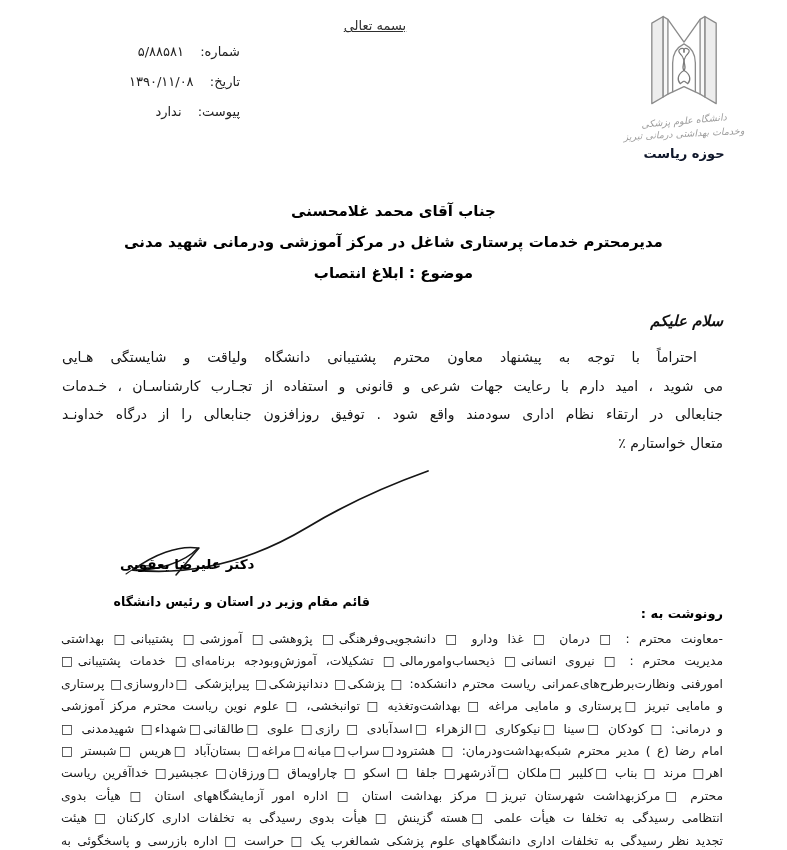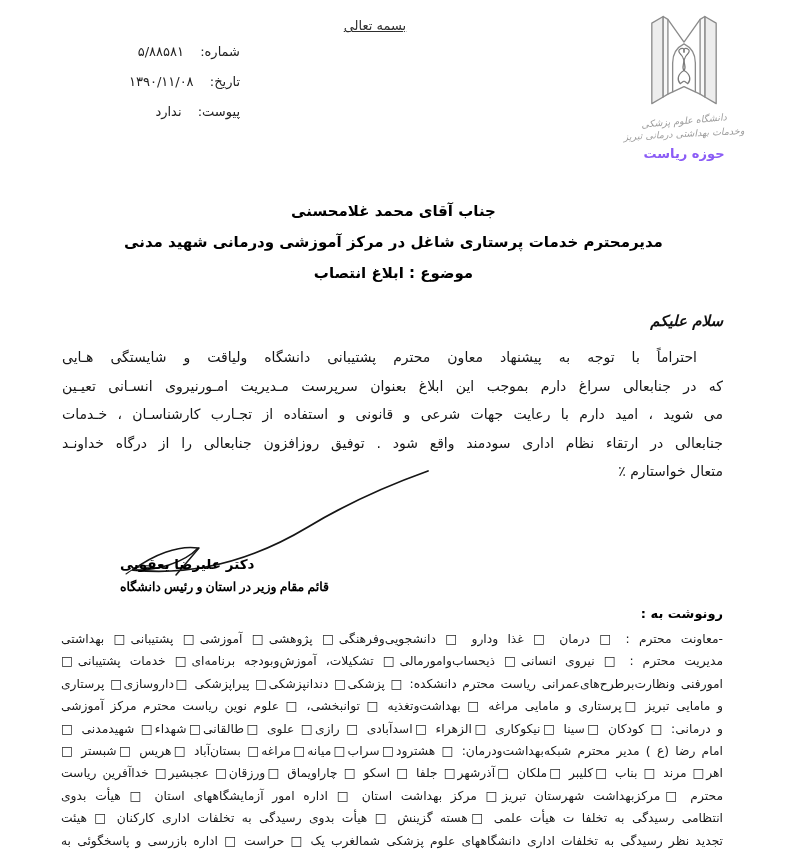--- a/index.html
+++ b/index.html
@@ -33,21 +33,21 @@
     position: absolute; top: 8px; left: 614px; width: 140px;
     text-align: center;
   }
   .emblem { display: block; margin: 0 auto; width: 78px; height: 106px; }
   .org-cal {
     color: #9d9d9d; font-size: 9.5px; font-style: italic;
     line-height: 13px; transform: rotate(-5deg); white-space: nowrap;
   }
   .org-cal.l2 { transform: rotate(-3deg); }
   .dept {
-    margin-top: 6px; font-weight: bold; font-size: 13px; color: #8b5cf6;
+    margin-top: 6px; font-weight: bold; font-size: 13px; color: #0f172a;
     letter-spacing: 1px;
   }
 
   
   .addressee {
     position: absolute; top: 196px; right: 64px; left: 64px;
     text-align: center; font-weight: bold; font-size: 15px;
     line-height: 31px; color: #000;
   }
 
@@ -66,21 +66,21 @@
   .body-text .first { text-indent: 26px; }
   .body-text .last { text-align: right; text-align-last: right; }
 
   
   .sig-mark { position: absolute; top: 464px; left: 118px; width: 318px; height: 114px; }
   .signer {
     position: absolute; top: 556px; left: 120px; width: 250px;
     text-align: left; font-weight: bold; color: #000;
   }
   .signer .name { font-size: 13.5px; }
-  .signer .title { font-size: 12.5px; margin-top: 7px; white-space: nowrap; font-family: Liberation Serif, serif; }
+  .signer .title { font-size: 12.5px; margin-top: 22px; white-space: nowrap; }
 
   
   .copies-heading {
     position: absolute; top: 606px; right: 64px;
     font-weight: bold; font-size: 13px; color: #000;
   }
   .copies {
     position: absolute; top: 628px; right: 64px; left: 61px;
     font-size: 12.3px; line-height: 22.4px; color: #1a1a1a;
   }
@@ -141,21 +141,20 @@
   <div class="addressee">
     <div>جناب آقای محمد غلامحسنی</div>
     <div>مدیرمحترم خدمات پرستاری شاغل در مرکز آموزشی ودرمانی شهید مدنی</div>
     <div>موضوع : ابلاغ انتصاب</div>
   </div>
 
   <div class="salutation">سلام علیکم</div>
 
   <div class="body-text">
     <div class="jline first">احتراماً  با توجه به پیشنهاد معاون محترم پشتیبانی دانشگاه ولیاقت و  شایستگی هـایی</div>
-    <div class="jline">که در جنابعالی سراغ دارم بموجب این ابلاغ بعنوان سرپرست مـدیریت امـورنیروی انسـانی تعیـین</div>
     <div class="jline">می شوید ، امید دارم با رعایت جهات شرعی و قانونی و استفاده از تجـارب کارشناسـان ، خـدمات</div>
     <div class="jline">جنابعالی در ارتقاء نظام  اداری سودمند واقع شود . توفیق روزافزون جنابعالی را از درگاه خداونـد</div>
     <div class="jline last">متعال خواستارم ٪</div>
   </div>
 
   <svg class="sig-mark" viewBox="0 0 318 114">
     <g stroke="#161616" fill="none" stroke-linecap="round">
       <path d="M15 106 C 75 112 135 96 190 63 C 238 34 282 17 310 7" stroke-width="1.8"></path>
       <path d="M15 106 C 35 91 60 81 80 84 C 66 99 38 107 15 106 Z" stroke-width="1.4"></path>
       <path d="M81 84 L 58 111" stroke-width="1.5"></path>

